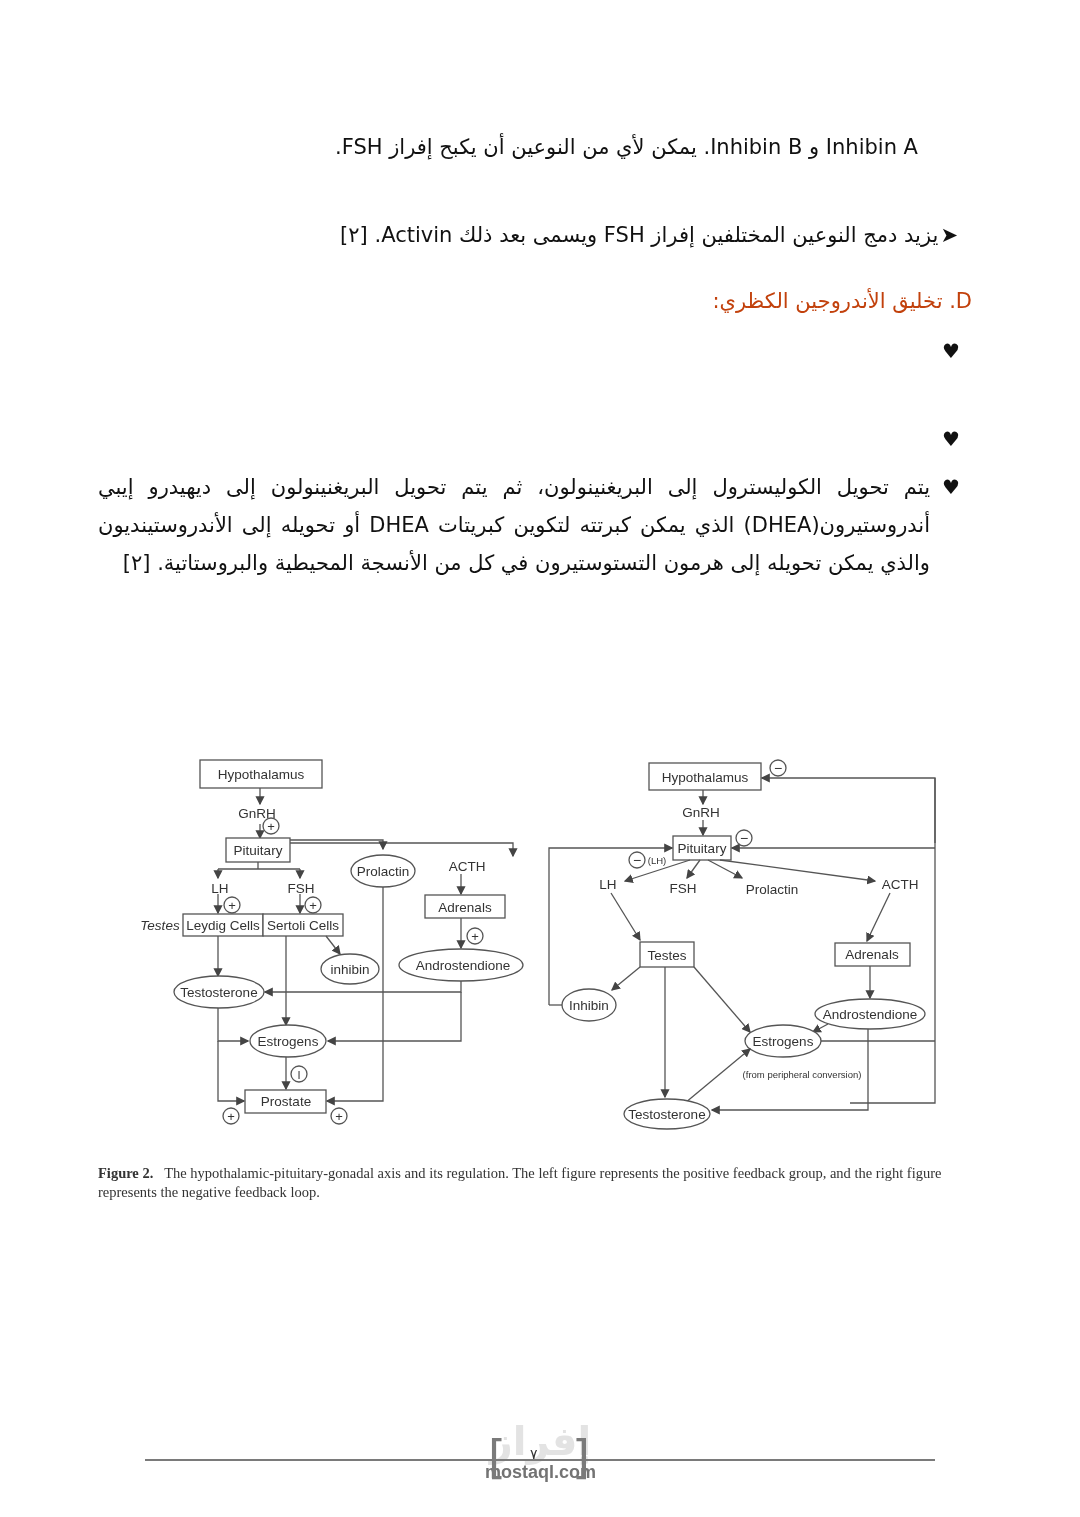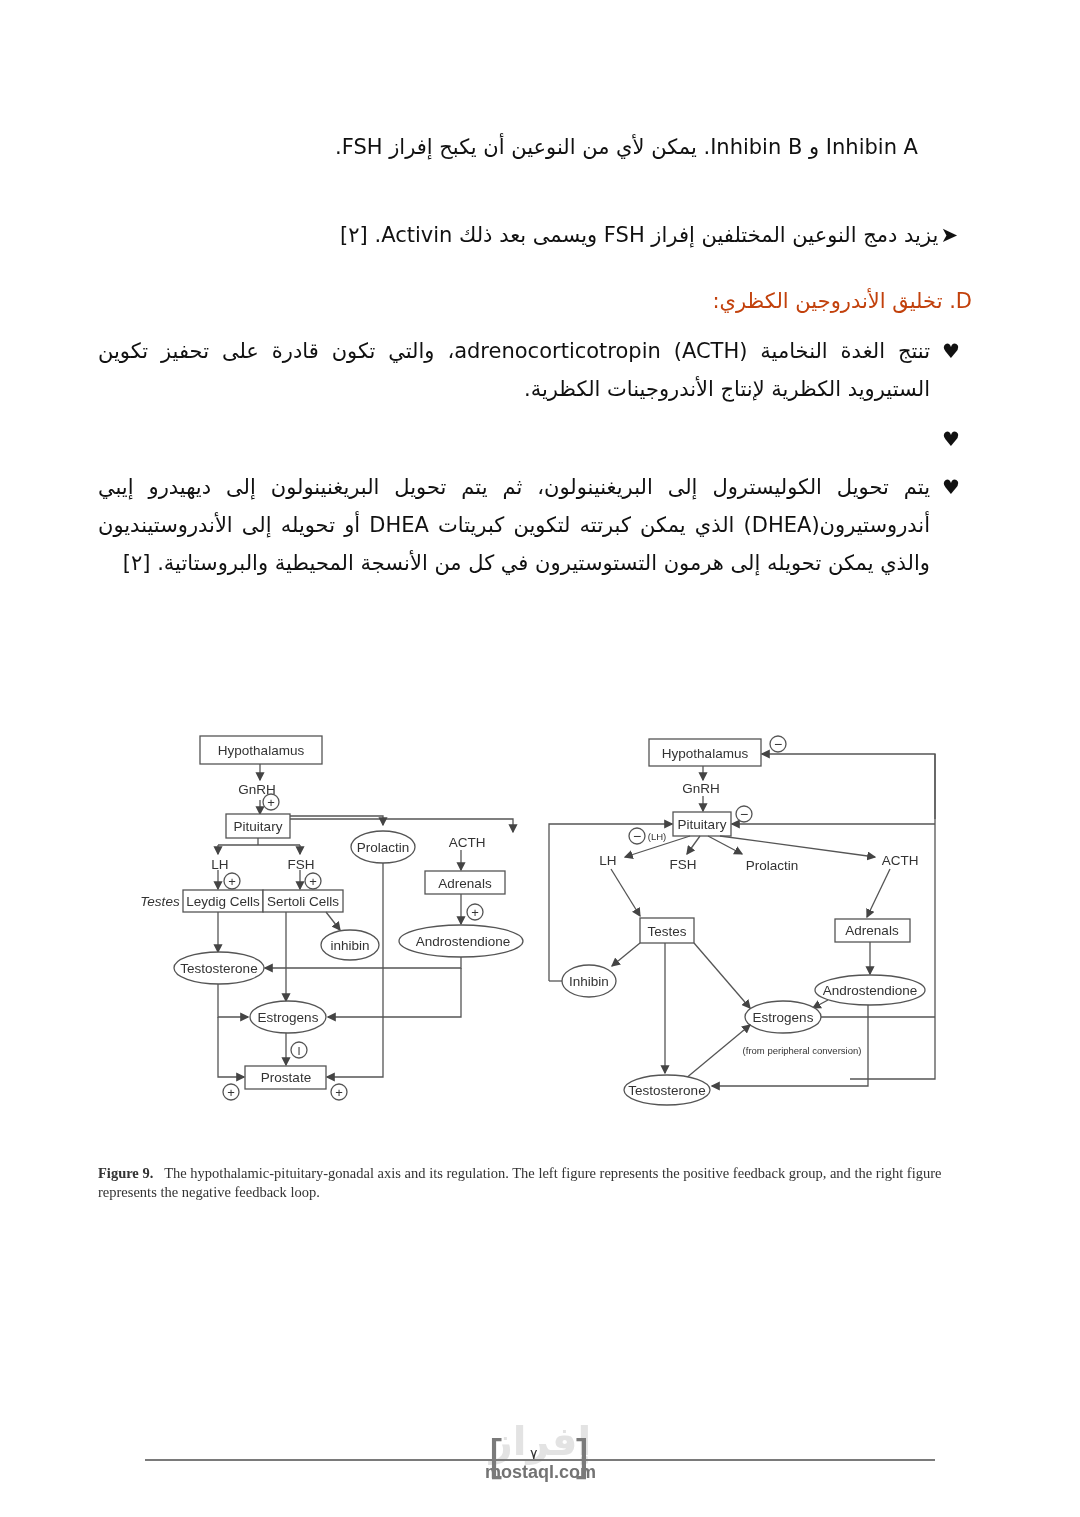--- a/index.html
+++ b/index.html
@@ -7,21 +7,21 @@
   .ar { direction: rtl; position: absolute; font-family: "DejaVu Sans", sans-serif; font-size: 21px; line-height: 38px; color: #111; }
   .line1 { top: 128px; right: 162px; }
   .line2 { top: 172px; right: 122px; margin-top: 44px; }
   .marker { display: inline-block; margin-left: 2px; }
   .heading { top: 282px; right: 108px; color: #c2410c; font-size: 21px; }
   .para { right: 150px; left: 98px; text-align: justify; text-align-last: right; }
   .p1 { top: 332px; }
   .p2 { top: 420px; }
   .p3 { top: 468px; }
   .bul { position: absolute; right: -30px; top: 0; font-size: 20px; }
-  .figure { position: absolute; left: 130px; top: 724px; width: 830px; height: 390px; }
+  .figure { position: absolute; left: 130px; top: 748px; width: 830px; height: 390px; }
   .figure svg text { font-family: "Liberation Sans", sans-serif; fill: #333; }
   .caption { position: absolute; left: 98px; top: 1164px; width: 880px; font-family: "Liberation Serif", serif; font-size: 14.5px; line-height: 19px; color: #333; }
   .caption b { font-weight: bold; }
   .footer-line { position: absolute; left: 145px; width: 790px; top: 1459px; height: 2px; background: #7a7a7a; }
   .watermark-ar { position: absolute; left: 468px; top: 1418px; width: 145px; text-align: center; font-size: 40px; font-weight: bold; color: #e3e3e3; direction: rtl; }
   .watermark-en { position: absolute; left: 468px; top: 1462px; width: 145px; text-align: center; font-size: 18px; font-weight: bold; color: #737373; font-family: "Liberation Sans", sans-serif; }
   .brk { position: absolute; top: 1434px; font-size: 46px; color: #7a7a7a; font-family: "DejaVu Sans", sans-serif; line-height: 46px; }
   .brk-l { left: 488px; }
   .brk-r { left: 572px; }
   .pnum { position: absolute; left: 530px; top: 1446px; font-size: 14px; color: #333; }
@@ -31,21 +31,20 @@
 
 <div class="ar line1">Inhibin A و Inhibin B. يمكن لأي من النوعين أن يكبح إفراز FSH.</div>
 <div class="ar line2">
   <span class="marker">➤</span><span>يزيد دمج النوعين المختلفين إفراز FSH ويسمى بعد ذلك Activin. [٢]</span>
 </div>
 
 <div class="ar heading">D. تخليق الأندروجين الكظري:</div>
 
 <div class="ar para p1">
   <span class="bul">♥</span>
-  <span>تنتج الغدة النخامية adrenocorticotropin (ACTH)، والتي تكون قادرة على تحفيز تكوين الستيرويد الكظرية لإنتاج الأندروجينات الكظرية.</span>
 </div>
 <div class="ar para p2">
   <span class="bul">♥</span>
 </div>
 <div class="ar para p3">
   <span class="bul">♥</span>
   <span>يتم تحويل الكوليسترول إلى البريغنينولون، ثم يتم تحويل البريغنينولون إلى ديهيدرو إيبي أندروستيرون(DHEA) الذي يمكن كبرتته لتكوين كبريتات DHEA أو تحويله إلى الأندروستينديون والذي يمكن تحويله إلى هرمون التستوستيرون في كل من الأنسجة المحيطية والبروستاتية. [٢]</span>
 </div>
 
 <div class="figure">
@@ -202,21 +201,21 @@
   </g>
   <g font-size="14" text-anchor="middle">
     <text x="648" y="25">−</text>
     <text x="614" y="95">−</text>
     <text x="507" y="117">−</text>
   </g>
 </svg>
 </div>
 
 <div class="caption">
-  <b>Figure 9.</b>&nbsp;&nbsp;&nbsp;<span>The hypothalamic-pituitary-gonadal axis and its regulation. The left figure represents the positive feedback group, and the right figure represents the negative feedback loop.</span>
+  <b>Figure 2.</b>&nbsp;&nbsp;&nbsp;<span>The hypothalamic-pituitary-gonadal axis and its regulation. The left figure represents the positive feedback group, and the right figure represents the negative feedback loop.</span>
 </div>
 
 <div class="watermark-ar">إفراز</div>
 <div class="watermark-en">mostaql.com</div>
 <div class="footer-line"></div>
 <div class="brk brk-l">[</div>
 <div class="pnum">٧</div>
 <div class="brk brk-r">]</div>
 
 </body></html>

